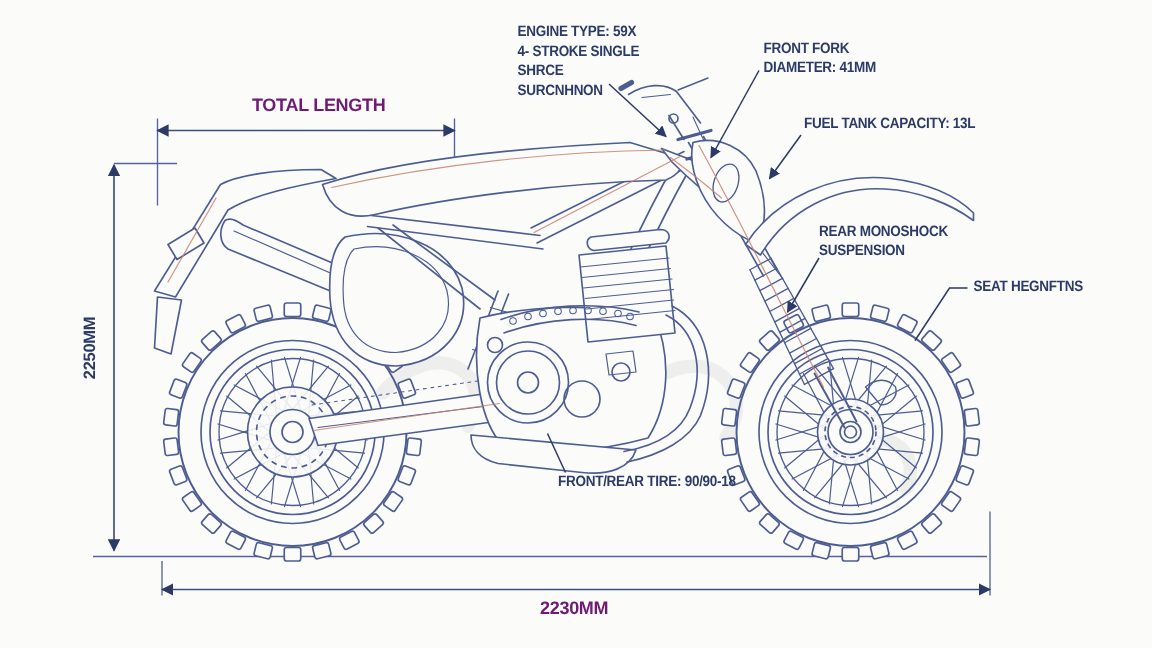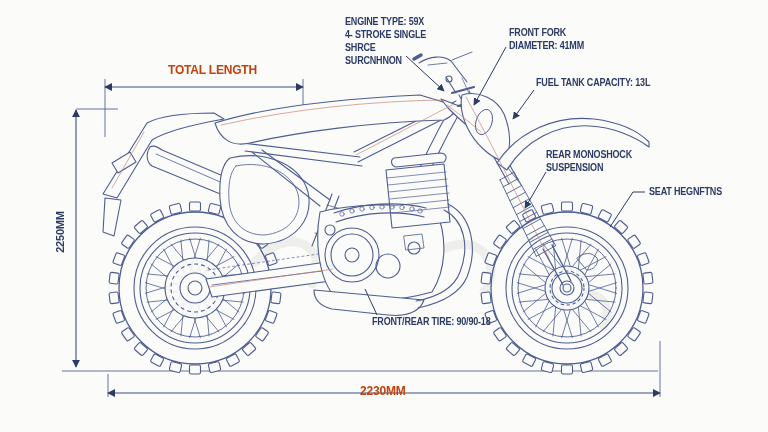--- a/index.html
+++ b/index.html
@@ -1,21 +1,21 @@
 <!DOCTYPE html>
 <html><head>
 <meta charset="utf-8">
 <style>
   html,body{margin:0;padding:0;background:#e8e8e8;}
   .stage{position:relative;width:768px;height:432px;background:#fbfbfa;overflow:hidden;
          font-family:"Liberation Sans",sans-serif;}
   svg{position:absolute;left:0;top:0;}
   .lbl{position:absolute;color:#2b3a66;font-weight:bold;font-size:10px;line-height:13px;
        white-space:nowrap;letter-spacing:-0.2px;transform:scaleX(.9);transform-origin:left top;}
-  .dim{position:absolute;color:#c2410c;font-weight:bold;font-size:12px;white-space:nowrap;
+  .dim{position:absolute;color:#701a75;font-weight:bold;font-size:12px;white-space:nowrap;
        letter-spacing:-0.2px;}
   .dim-v{position:absolute;left:30px;top:226px;width:60px;text-align:center;color:#2b3a66;
        font-weight:bold;font-size:11px;transform:rotate(-90deg);letter-spacing:-0.2px;}
 </style>
 </head>
 <body>
 
 <div class="stage">
 
 <svg id="bike-svg" width="768" height="432" viewBox="0 0 768 432">
@@ -340,21 +340,21 @@
     <path d="M506,47 L474,105" marker-end="url(#ah)"></path>
     <path d="M534,90 L513,119" marker-end="url(#ah)"></path>
     <path d="M546,172 L525,208" marker-end="url(#ah)"></path>
     <path d="M645,192 L633,192 L610,227"></path>
     <path d="M377,315 L365,289"></path>
   </g>
 </svg>
 
 <div class="dim" style="left:168px;top:63px">TOTAL LENGTH</div>
 <div class="dim-v">2250MM</div>
-<div class="dim" style="left:360px;top:384px">2230MM</div>
+<div class="dim" style="left:360px;top:398px">2230MM</div>
 
 <div class="lbl" style="left:345px;top:15px">
   <div>ENGINE TYPE: 59X</div>
   <div>4- STROKE SINGLE</div>
   <div>SHRCE</div>
   <div>SURCNHNON</div>
 </div>
 
 <div class="lbl" style="left:509px;top:26px">
   <div>FRONT FORK</div>

